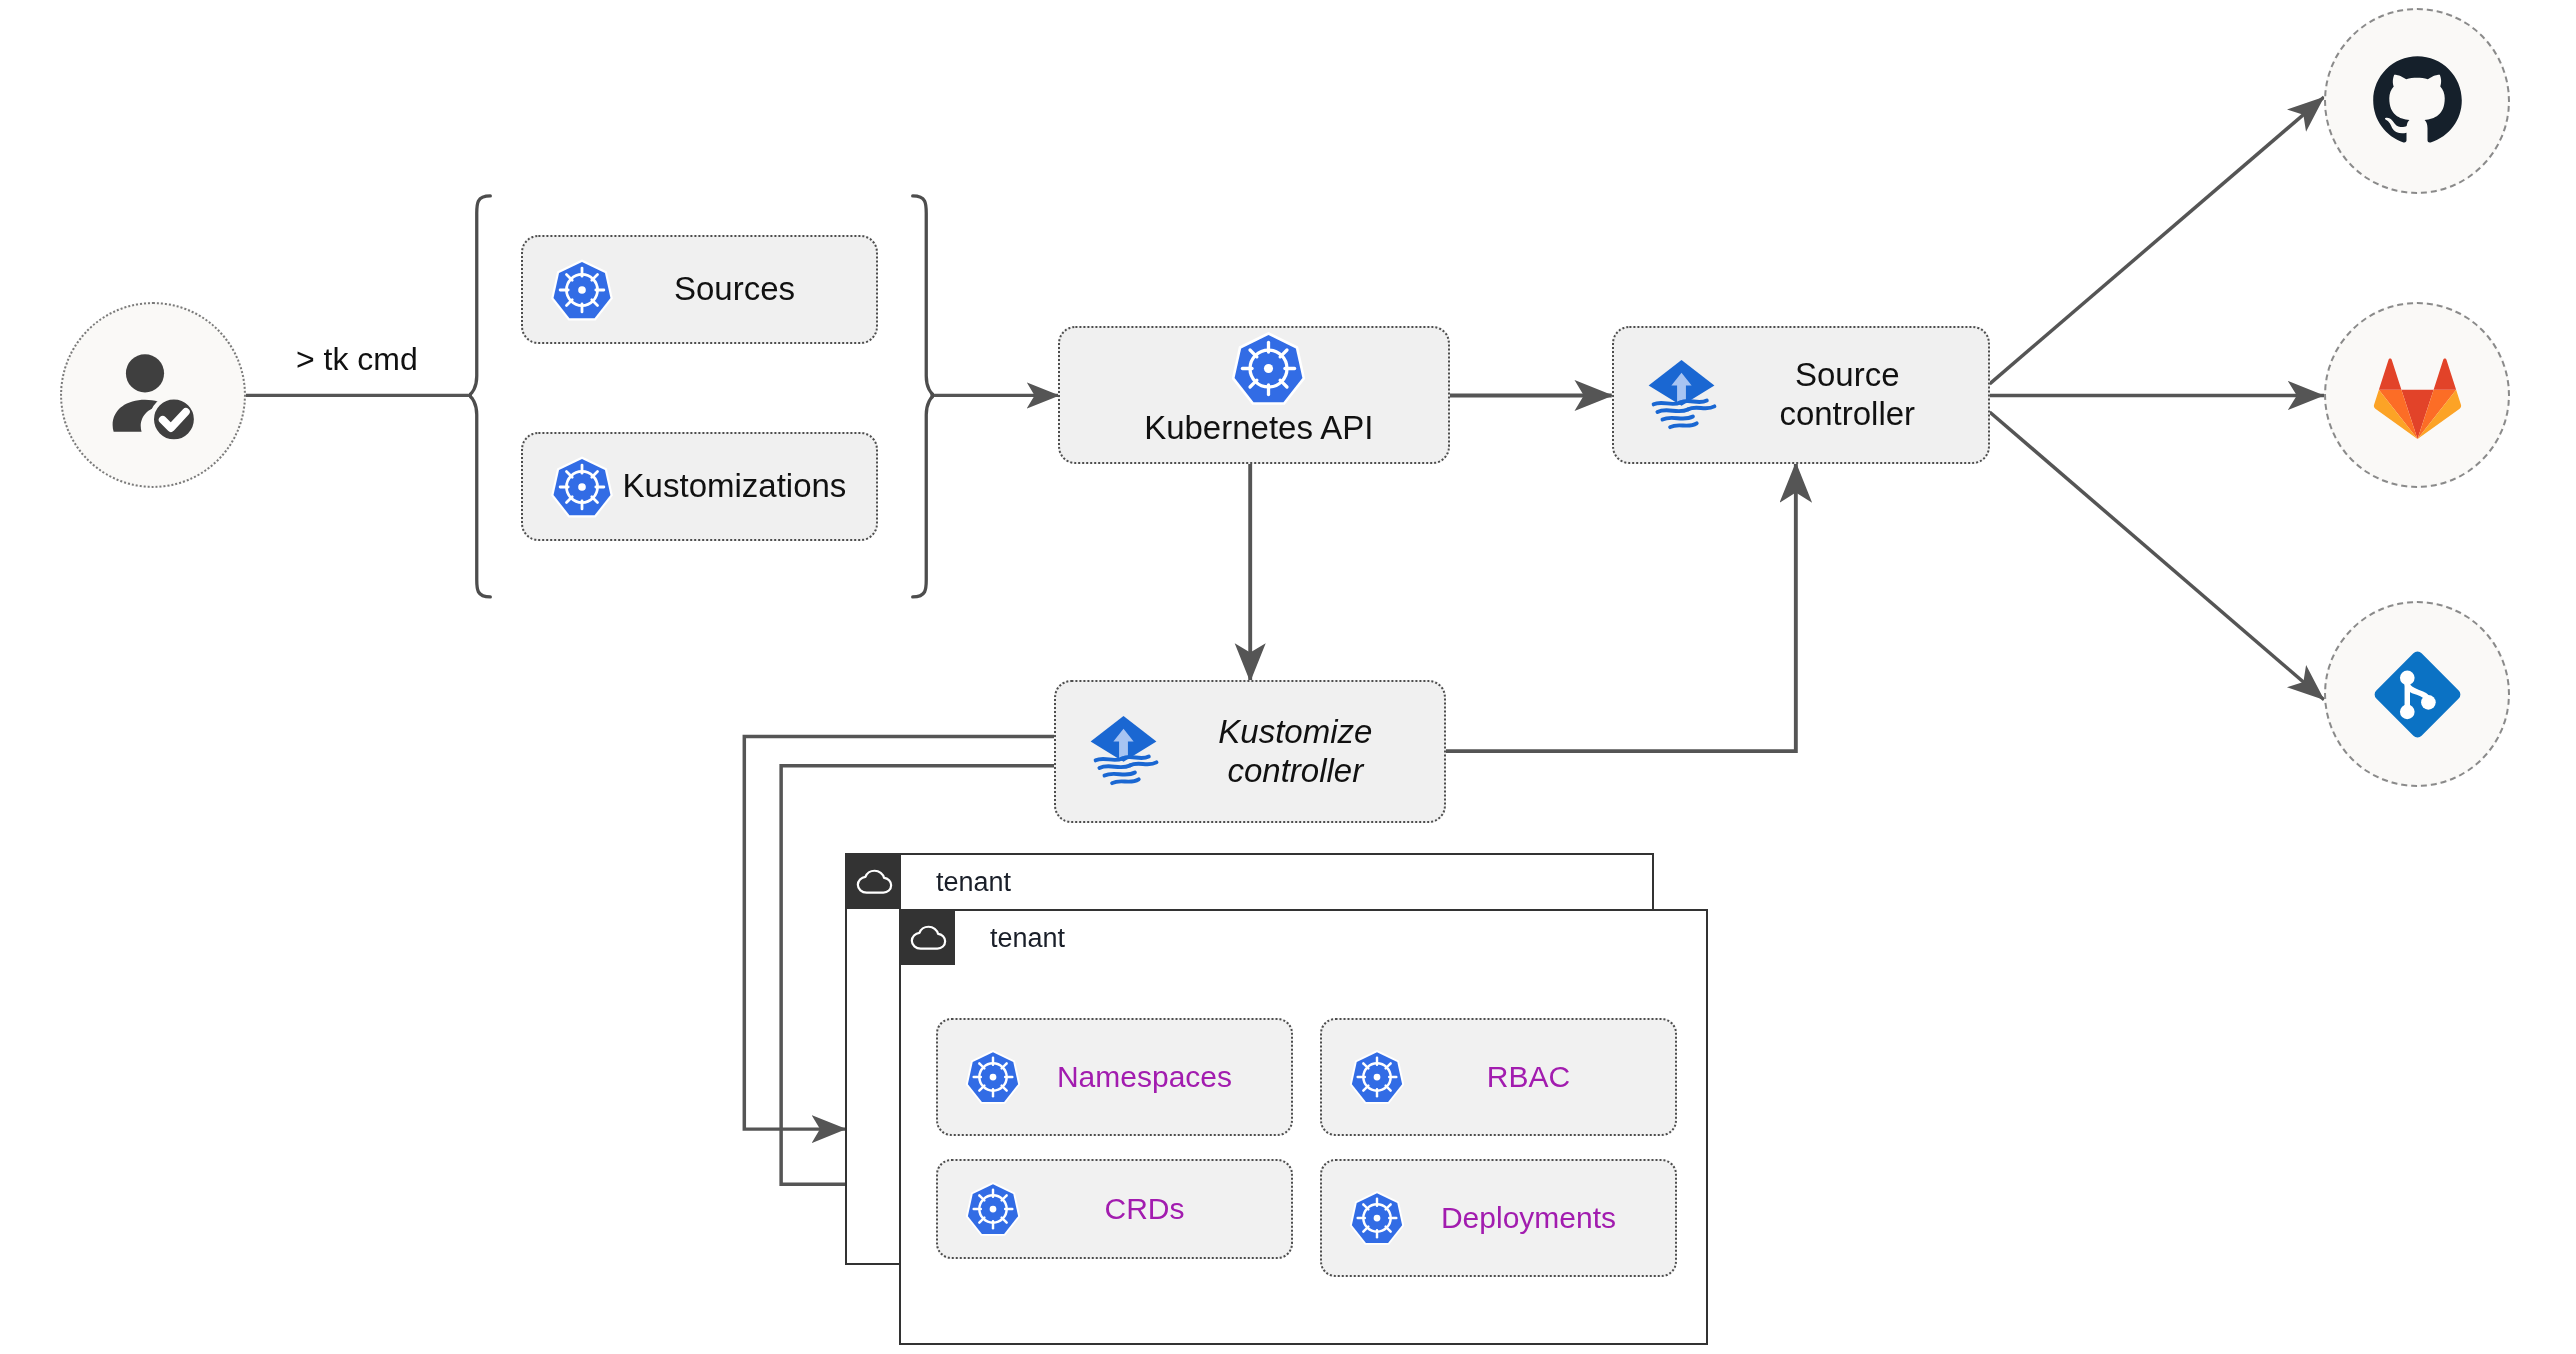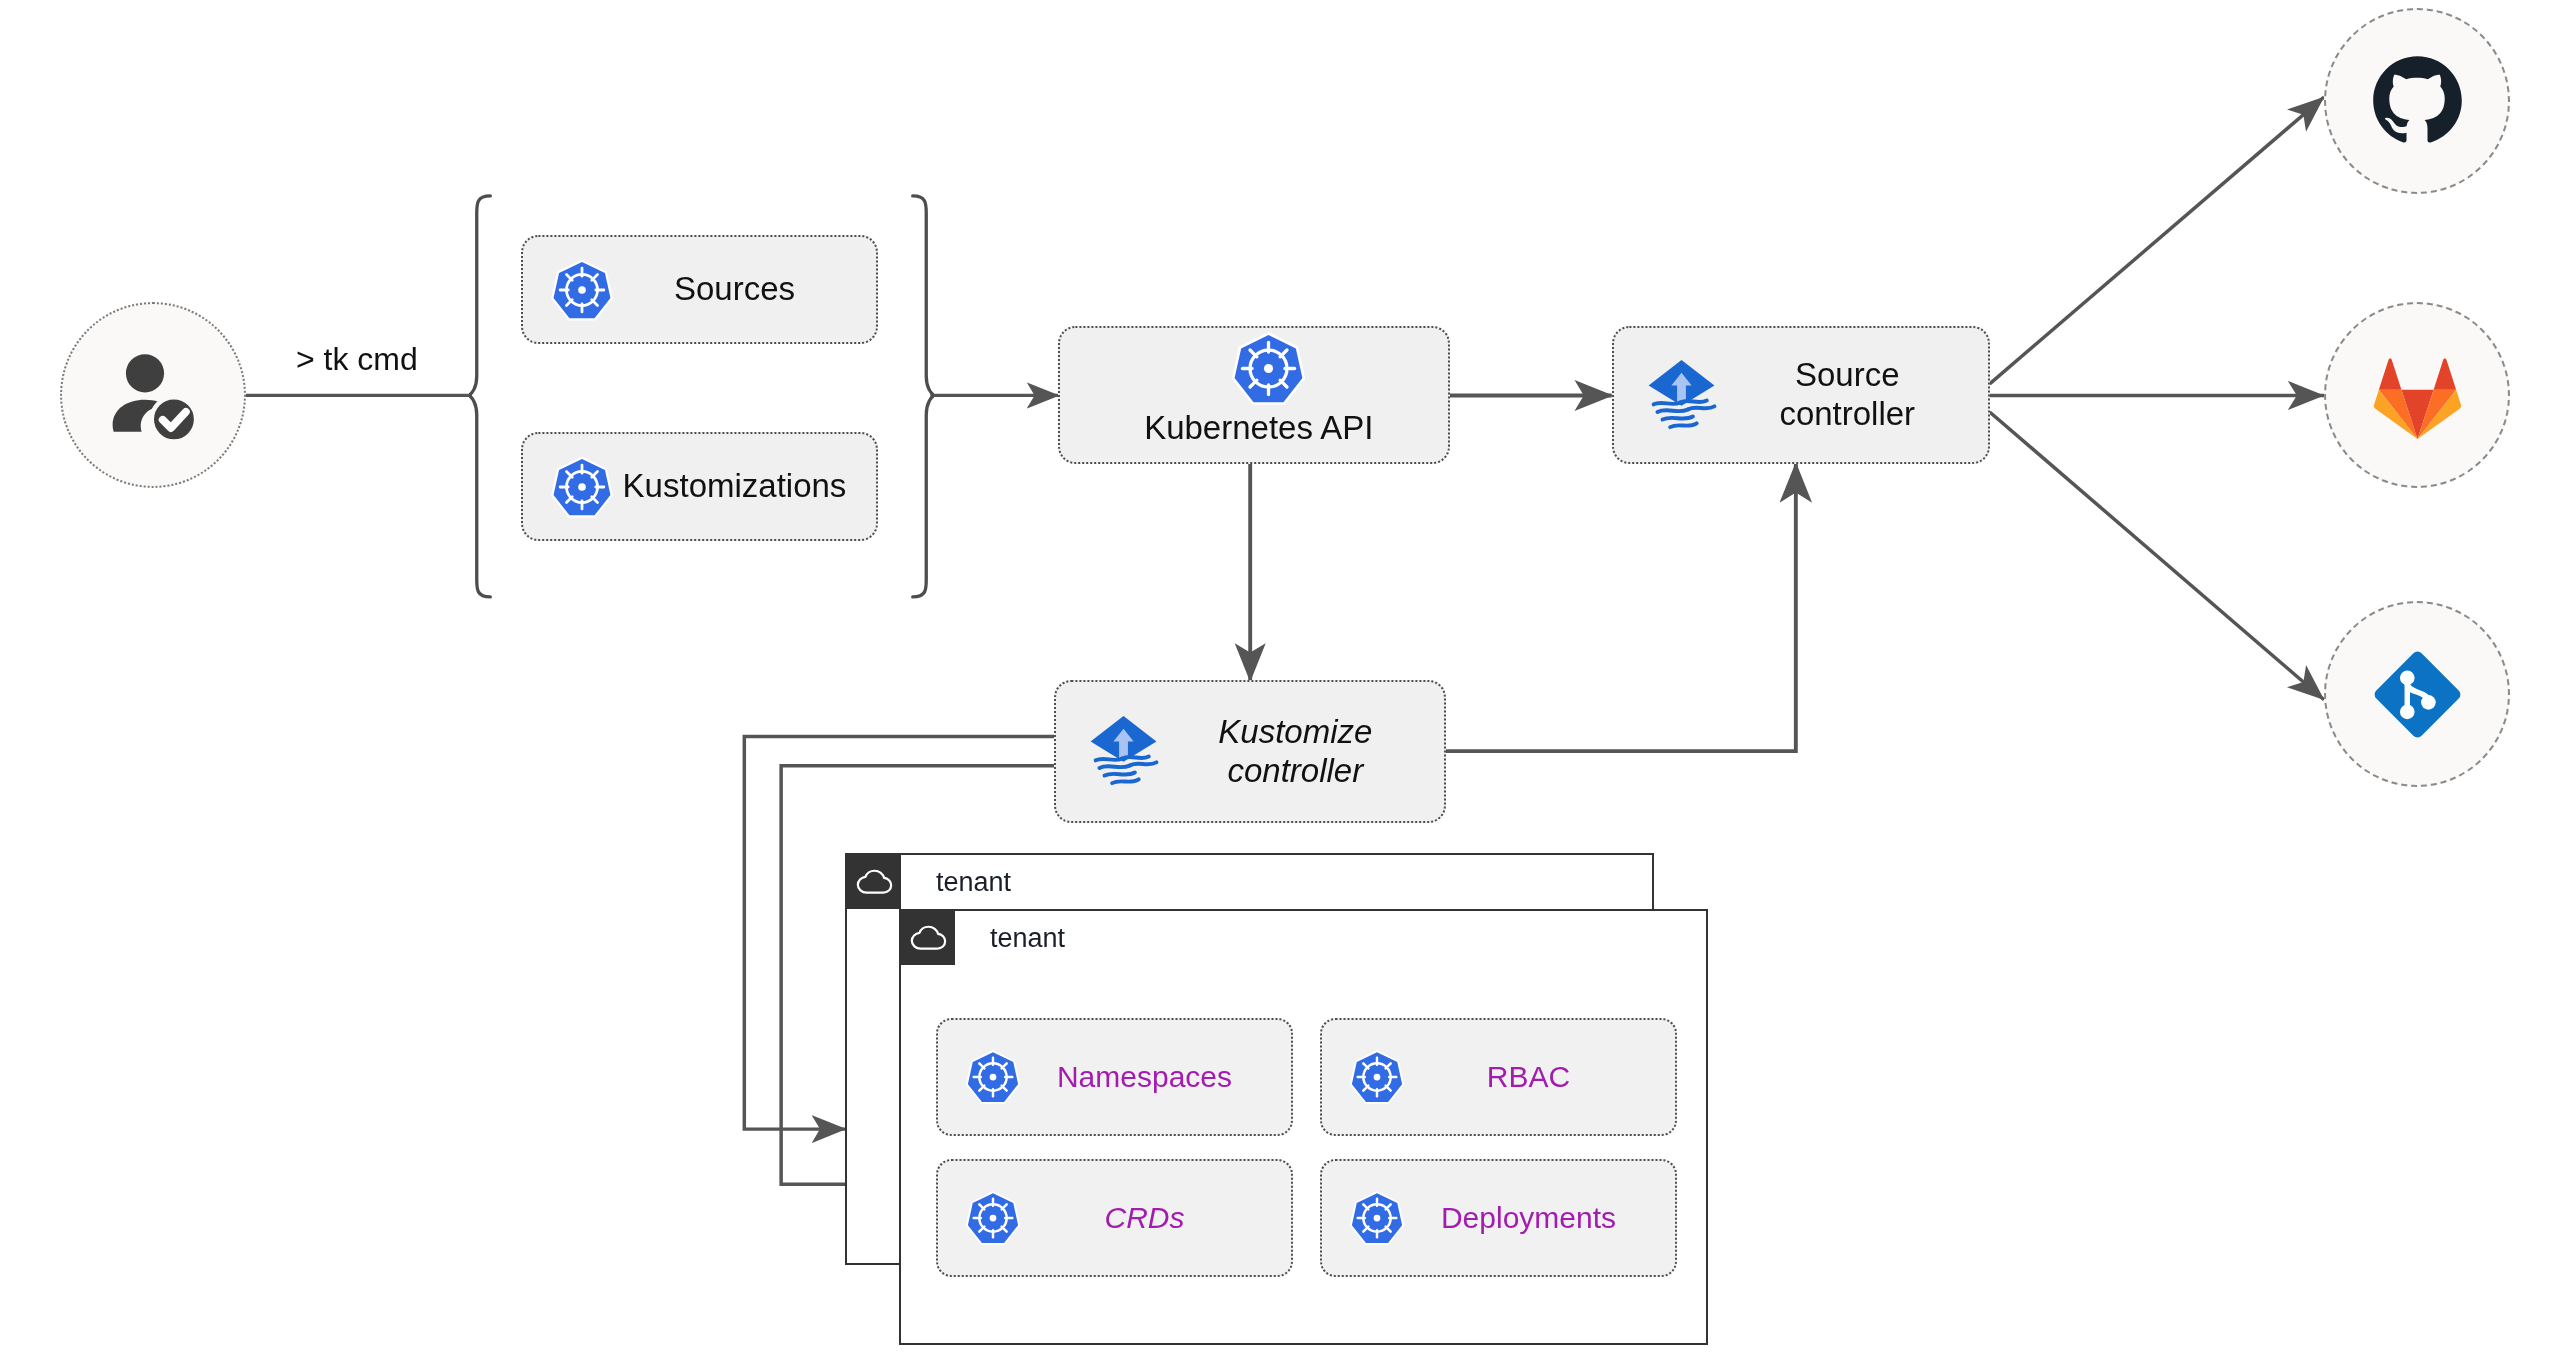--- a/index.html
+++ b/index.html
@@ -366,21 +366,21 @@
             <path d="M17.4 17.4 L22.8 22.8"></path>
               <path d="M41.2 41.2 L46.6 46.6"></path>
             <path d="M46.6 17.4 L41.2 22.8"></path>
               <path d="M22.8 41.2 L17.4 46.6"></path>
           </g>
           <circle cx="32" cy="32" r="3.6" fill="#ffffff"></circle>
         </svg>
         <span class="label">RBAC</span>
       </div>
 
-      <div class="chip" style="height:118px;font-style:italic;">
+      <div class="chip" style="height:100px;">
         <svg class="k8s-ico" width="60" height="60" viewBox="0 0 64 64">
           <path d="M32 3.2 55.4 14.6 61 40 44.8 60.6 19.2 60.6 3 40 8.6 14.6Z" fill="#ffffff"></path>
           <path d="M32 5.6 53.6 16.1 58.8 39.6 43.8 58.6 20.2 58.6 5.2 39.6 10.4 16.1Z" fill="#326CE5"></path>
           <g fill="none" stroke="#ffffff" stroke-width="2.6" stroke-linecap="round">
             <circle cx="32" cy="32" r="14.6"></circle>
             <path d="M32 11.4 L32 19"></path>
               <path d="M32 45 L32 52.6"></path>
             <path d="M11.4 32 L19 32"></path>
               <path d="M45 32 L52.6 32"></path>
             <path d="M17.4 17.4 L22.8 22.8"></path>

